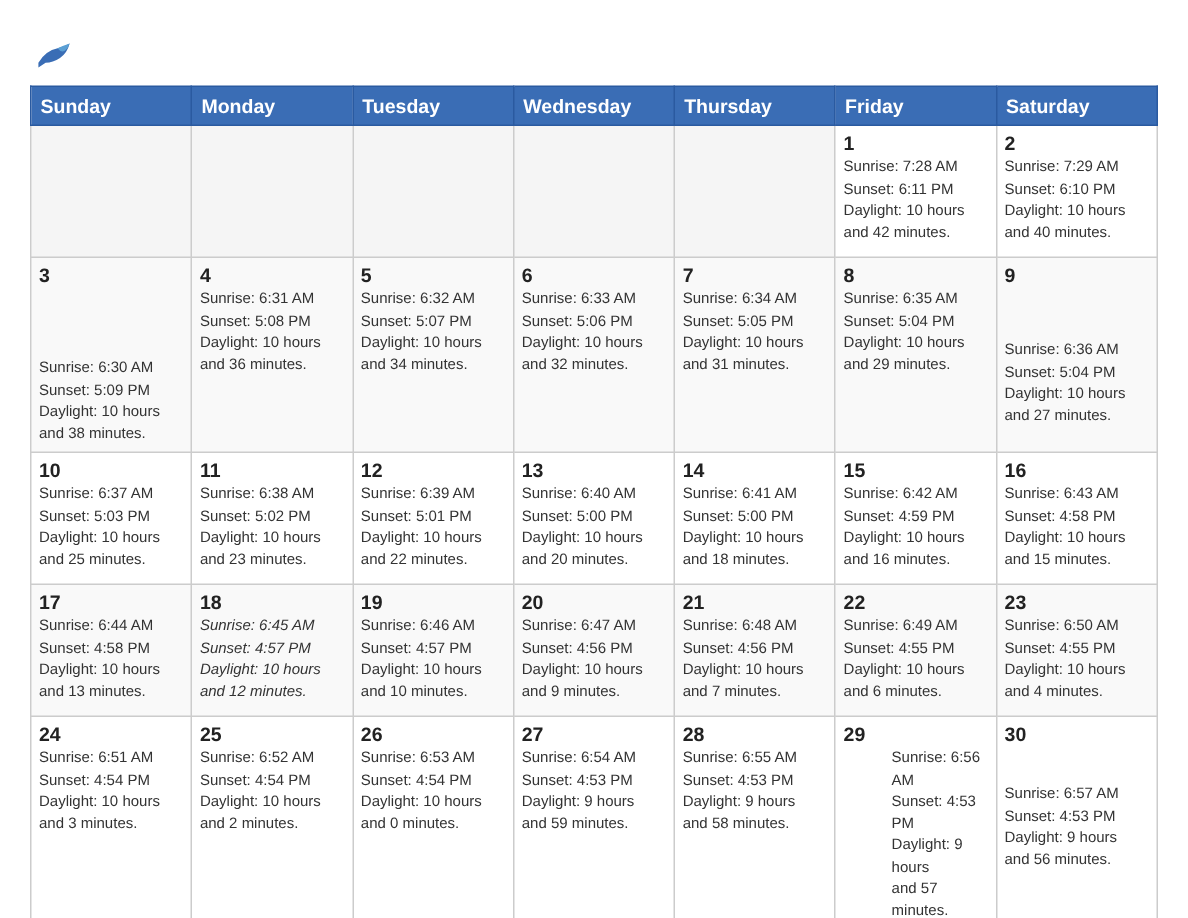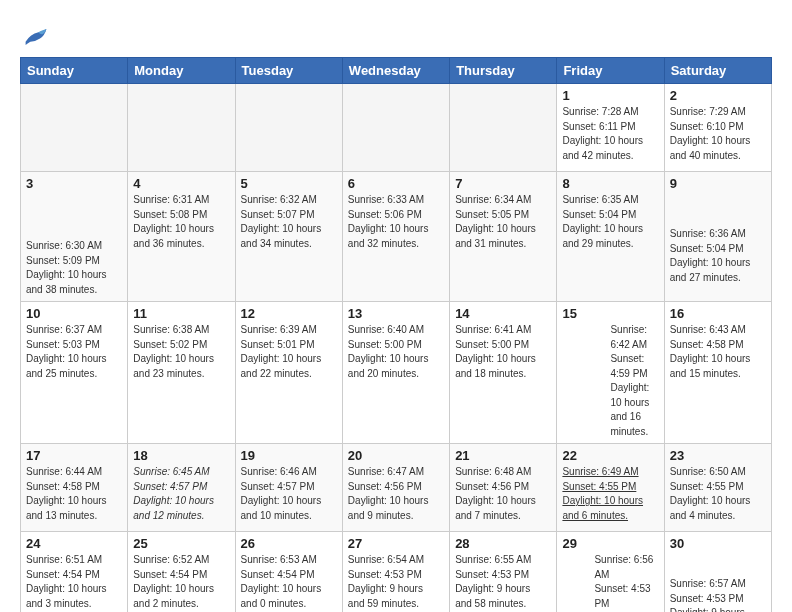--- a/index.html
+++ b/index.html
@@ -236,21 +236,21 @@
           </td>
           <td>
             <span class="day-num">14</span>
             <div class="day-info" style="white-space: pre-line;">Sunrise: 6:41 AM
 Sunset: 5:00 PM
 Daylight: 10 hours
 and 18 minutes.</div>
           </td>
           <td>
             <span class="day-num">15</span>
-            <div class="day-info" style="white-space: pre-line; margin-left: 48px;">Sunrise: 6:42 AM
+            <div class="day-info" style="white-space: pre-line;">Sunrise: 6:42 AM
 Sunset: 4:59 PM
 Daylight: 10 hours
 and 16 minutes.</div>
           </td>
           <td>
             <span class="day-num">16</span>
             <div class="day-info" style="white-space: pre-line;">Sunrise: 6:43 AM
 Sunset: 4:58 PM
 Daylight: 10 hours
 and 15 minutes.</div>
@@ -287,21 +287,21 @@
           </td>
           <td>
             <span class="day-num">21</span>
             <div class="day-info" style="white-space: pre-line;">Sunrise: 6:48 AM
 Sunset: 4:56 PM
 Daylight: 10 hours
 and 7 minutes.</div>
           </td>
           <td>
             <span class="day-num">22</span>
-            <div class="day-info" style="white-space: pre-line; text-decoration: underline;">Sunrise: 6:49 AM
+            <div class="day-info" style="white-space: pre-line;">Sunrise: 6:49 AM
 Sunset: 4:55 PM
 Daylight: 10 hours
 and 6 minutes.</div>
           </td>
           <td>
             <span class="day-num">23</span>
             <div class="day-info" style="white-space: pre-line;">Sunrise: 6:50 AM
 Sunset: 4:55 PM
 Daylight: 10 hours
 and 4 minutes.</div>

